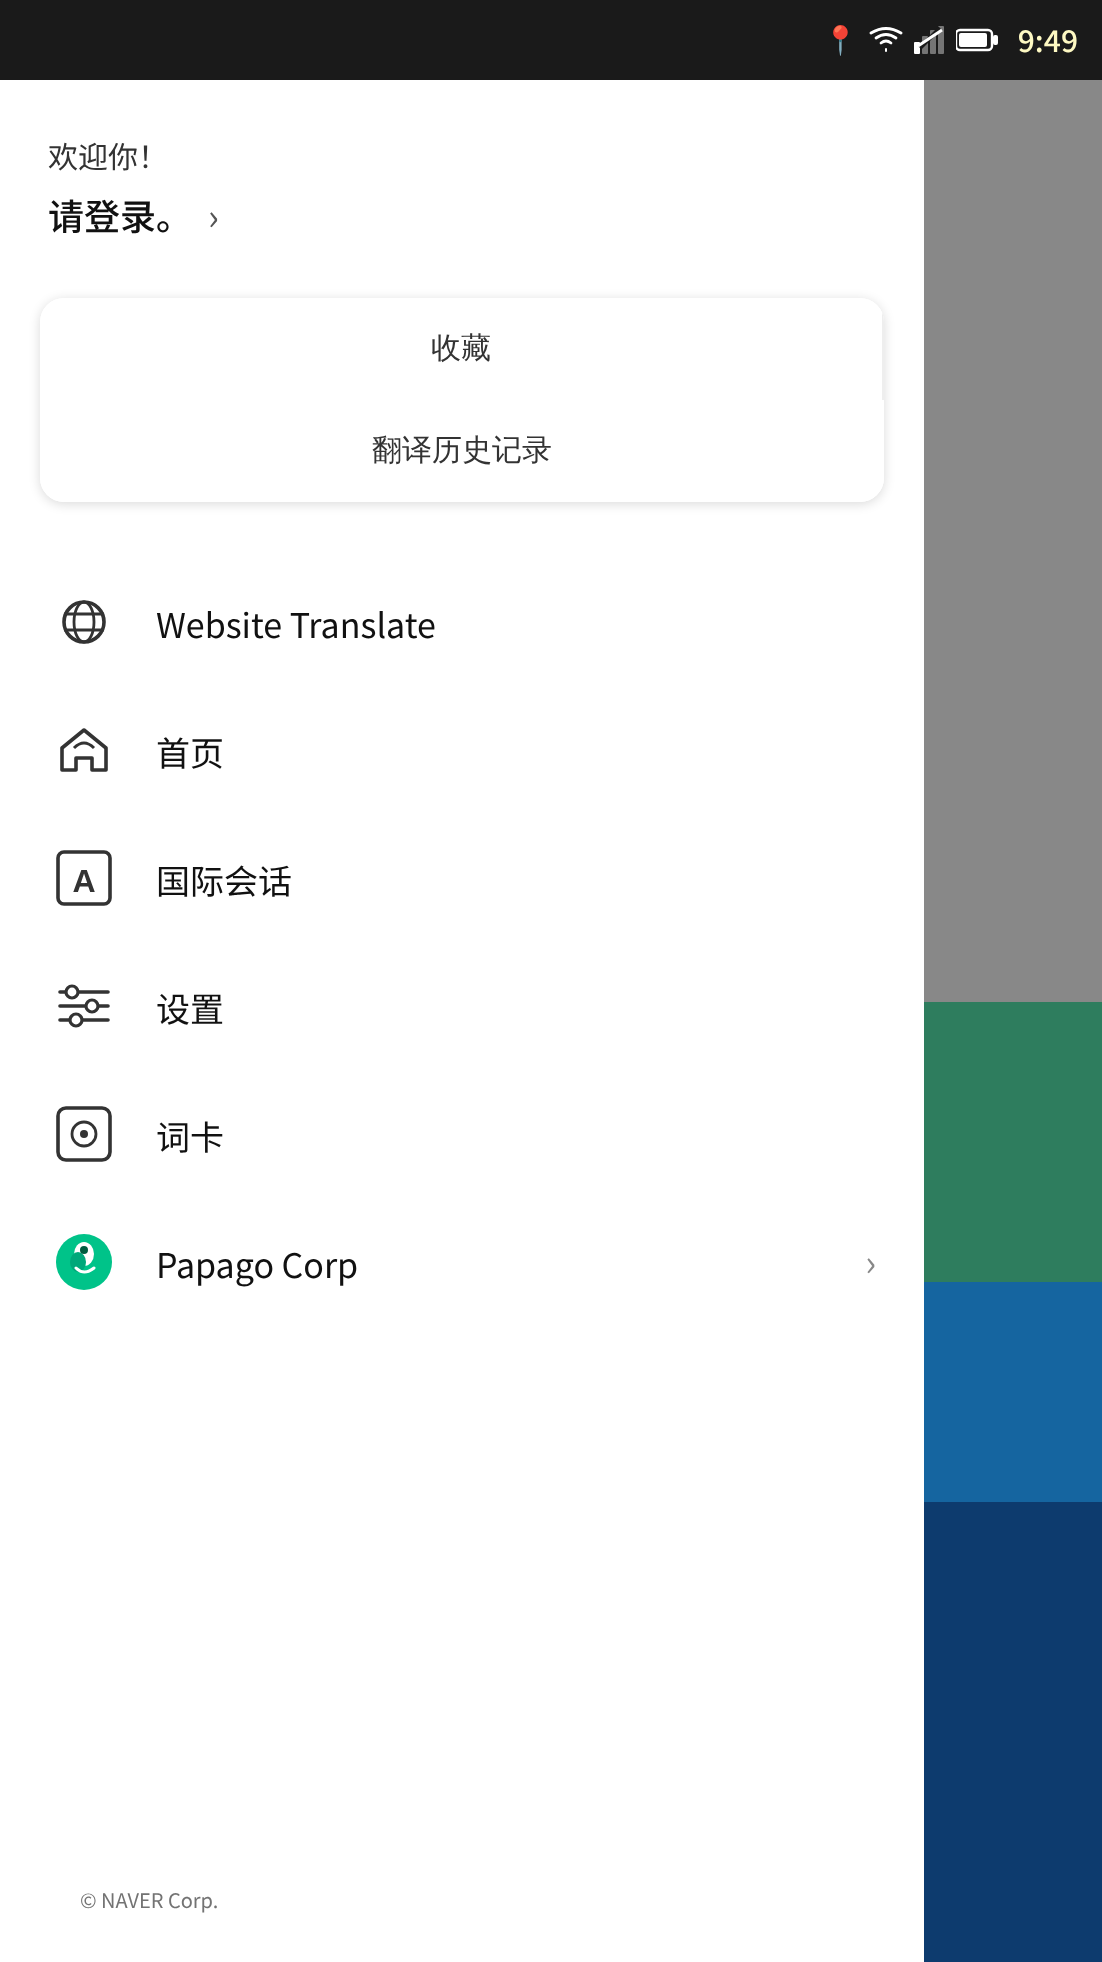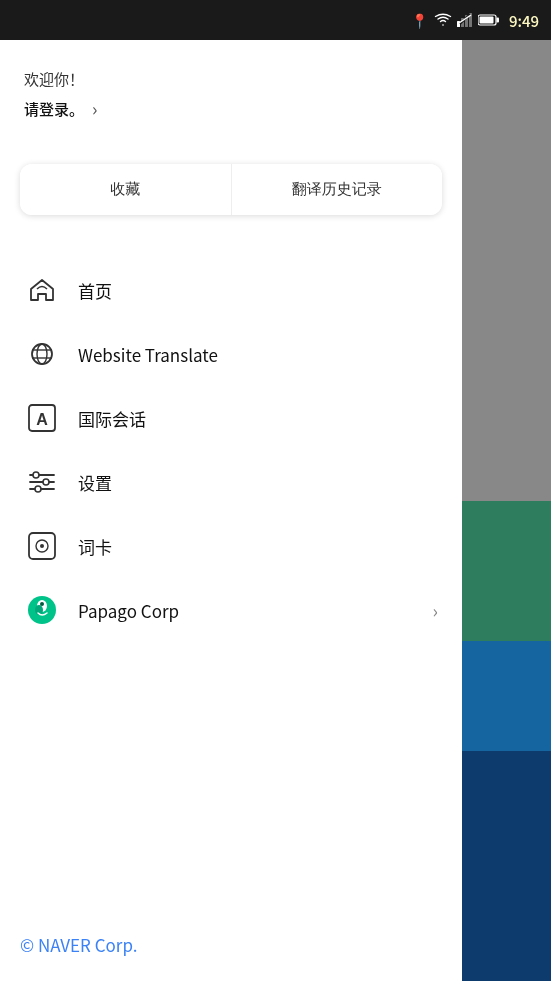--- a/index.html
+++ b/index.html
@@ -66,55 +66,55 @@
     
     .main-panel {
       position: absolute;
       left: 0;
       top: 40px;
       width: 462px;
       height: 941px;
       background: #fff;
       display: flex;
       flex-direction: column;
-      gap: 15px;
     }
 
     
     .header-section {
       padding: 28px 24px 20px 24px;
     }
     .welcome-text {
       font-size: 15px;
       color: #333;
       margin-bottom: 6px;
     }
     .login-row {
       display: flex;
       align-items: center;
       gap: 8px;
     }
     .login-text {
-      font-size: 15px;
+      font-size: 18px;
       font-weight: 500;
       color: #111;
     }
     .login-arrow {
       font-size: 18px;
       color: #555;
     }
 
     
     .tabs-container {
       margin: 8px 20px 24px 20px;
       background: #fff;
       border-radius: 12px;
       box-shadow: 0 1px 6px rgba(0,0,0,0.15);
       display: flex;
       overflow: hidden;
+      flex-direction: column;
     }
     .tab-btn {
       flex: 1;
       padding: 16px 8px;
       text-align: center;
       font-size: 15px;
       color: #333;
       cursor: pointer;
       background: #fff;
       border: none;
@@ -149,23 +149,23 @@
       color: #111;
       flex: 1;
     }
     .menu-arrow {
       font-size: 18px;
       color: #888;
     }
 
     
     .footer {
-      padding: 16px 24px 24px 20px;
-      color: #3b82f6;
-      font-size: 17px;
+      padding: 16px 24px 24px 40px;
+      color: #737373;
+      font-size: 10px;
     }
 
     
     svg {
       display: block;
     }
   </style>
 </head>
 <body>
 
@@ -219,37 +219,37 @@
   <div class="tabs-container">
     <button class="tab-btn">收藏</button>
     <button class="tab-btn">翻译历史记录</button>
   </div>
 
   <div class="menu-list">
 
     <div class="menu-item">
       <div class="menu-icon">
         <svg width="28" height="28" viewBox="0 0 28 28" fill="none">
-          <path d="M14 4 L25 13 L25 24 L18 24 L18 18 L10 18 L10 24 L3 24 L3 13 Z" stroke="#333" stroke-width="1.8" fill="none" stroke-linejoin="round"></path>
-          <path d="M9 13 Q14 8 19 13" stroke="#333" stroke-width="1.5" fill="none"></path>
-        </svg>
-      </div>
-      <span class="menu-label">首页</span>
-    </div>
-
-    <div class="menu-item">
-      <div class="menu-icon">
-        <svg width="28" height="28" viewBox="0 0 28 28" fill="none">
           <circle cx="14" cy="14" r="10" stroke="#333" stroke-width="1.8"></circle>
           <ellipse cx="14" cy="14" rx="5" ry="10" stroke="#333" stroke-width="1.4"></ellipse>
           <line x1="4" y1="10" x2="24" y2="10" stroke="#333" stroke-width="1.4"></line>
           <line x1="4" y1="18" x2="24" y2="18" stroke="#333" stroke-width="1.4"></line>
         </svg>
       </div>
       <span class="menu-label">Website Translate</span>
+    </div>
+
+    <div class="menu-item">
+      <div class="menu-icon">
+        <svg width="28" height="28" viewBox="0 0 28 28" fill="none">
+          <path d="M14 4 L25 13 L25 24 L18 24 L18 18 L10 18 L10 24 L3 24 L3 13 Z" stroke="#333" stroke-width="1.8" fill="none" stroke-linejoin="round"></path>
+          <path d="M9 13 Q14 8 19 13" stroke="#333" stroke-width="1.5" fill="none"></path>
+        </svg>
+      </div>
+      <span class="menu-label">首页</span>
     </div>
 
 
     <div class="menu-item">
       <div class="menu-icon">
         <svg width="30" height="30" viewBox="0 0 30 30" fill="none">
           <rect x="2" y="2" width="26" height="26" rx="3" stroke="#333" stroke-width="1.8" fill="none"></rect>
           <text x="15" y="22" text-anchor="middle" font-size="16" fill="#333" font-family="sans-serif" font-weight="bold">A</text>
         </svg>
       </div>

